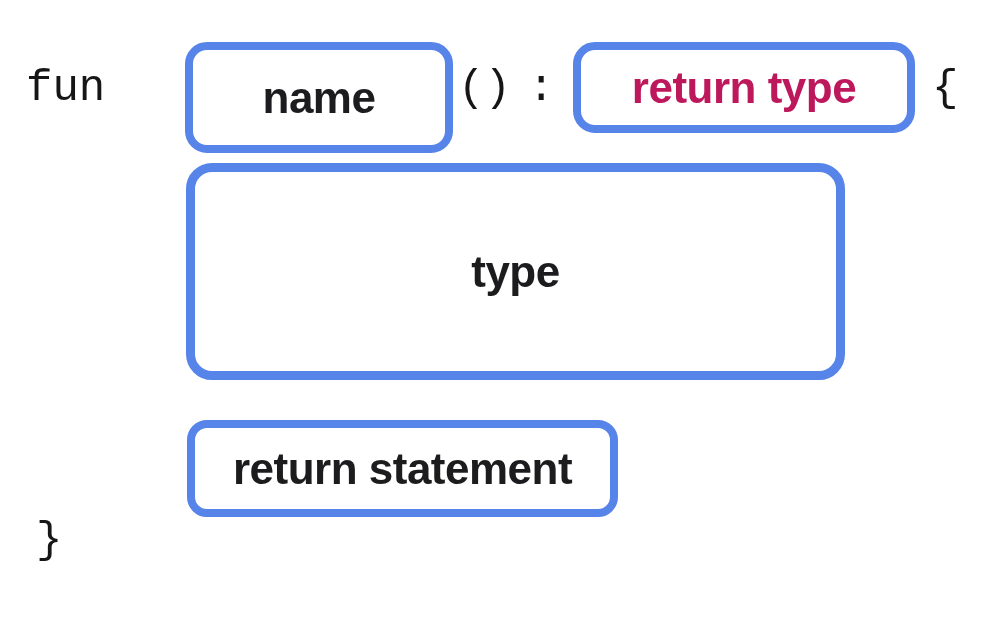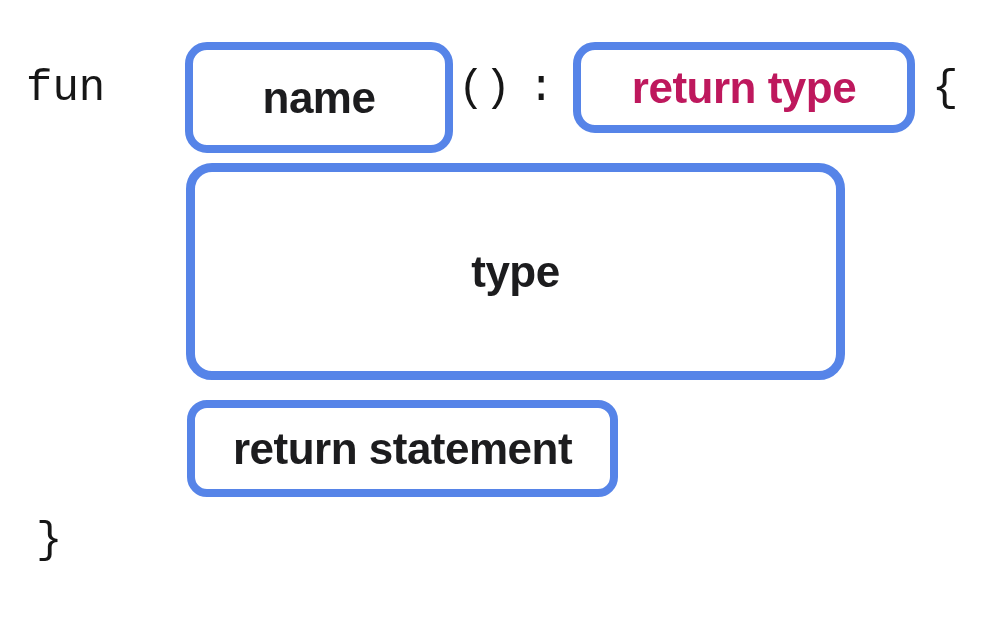--- a/index.html
+++ b/index.html
@@ -49,21 +49,21 @@
     left: 573px; top: 42px;
     width: 342px; height: 91px;
   }
   .slot-body {
     left: 186px; top: 163px;
     width: 659px; height: 217px;
     border-width: 9px;
     border-radius: 26px;
   }
   .slot-return-statement {
-    left: 187px; top: 400px;
+    left: 187px; top: 420px;
     width: 431px; height: 97px;
     border-radius: 20px;
   }
   .token-fun { left: 26px; }
   .token-parens { left: 458px; }
   .token-colon { left: 528px; }
   .token-open-brace { left: 932px; }
   .token-close-brace {
     left: 36px;
     top: 501px;

